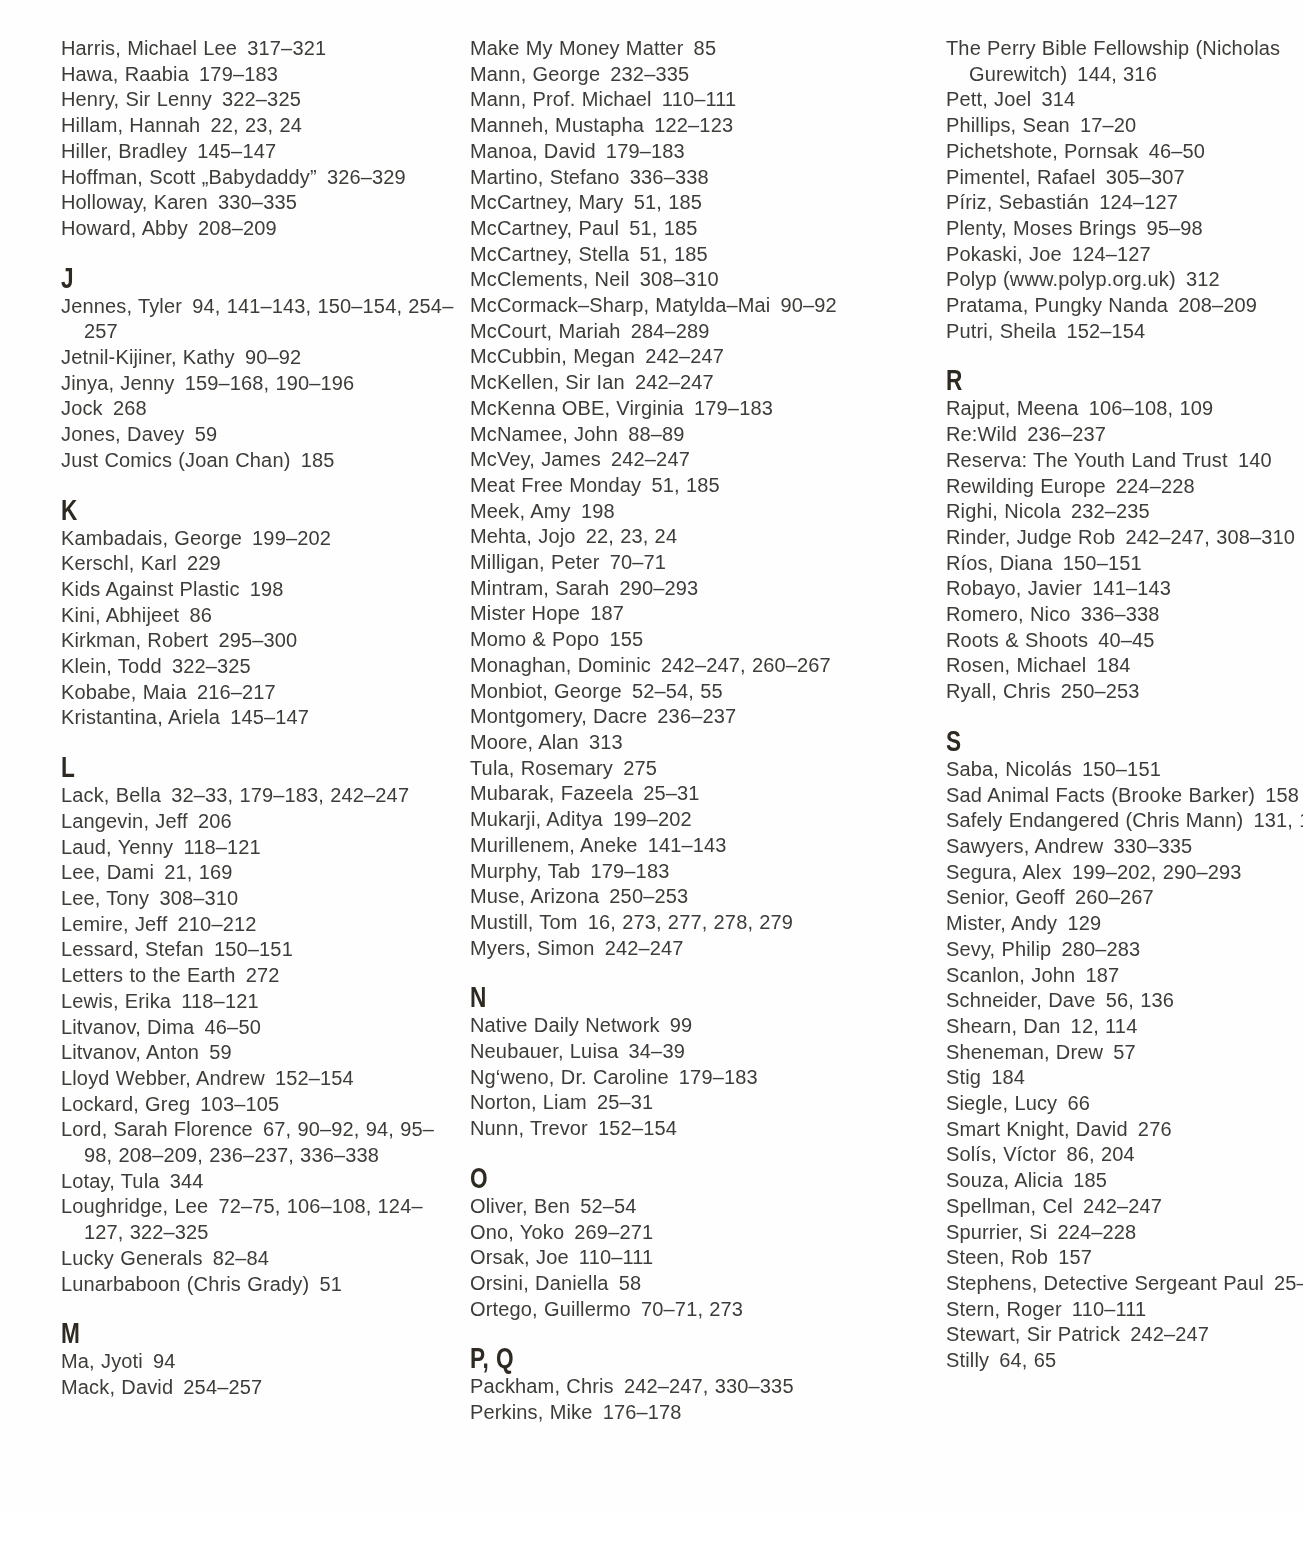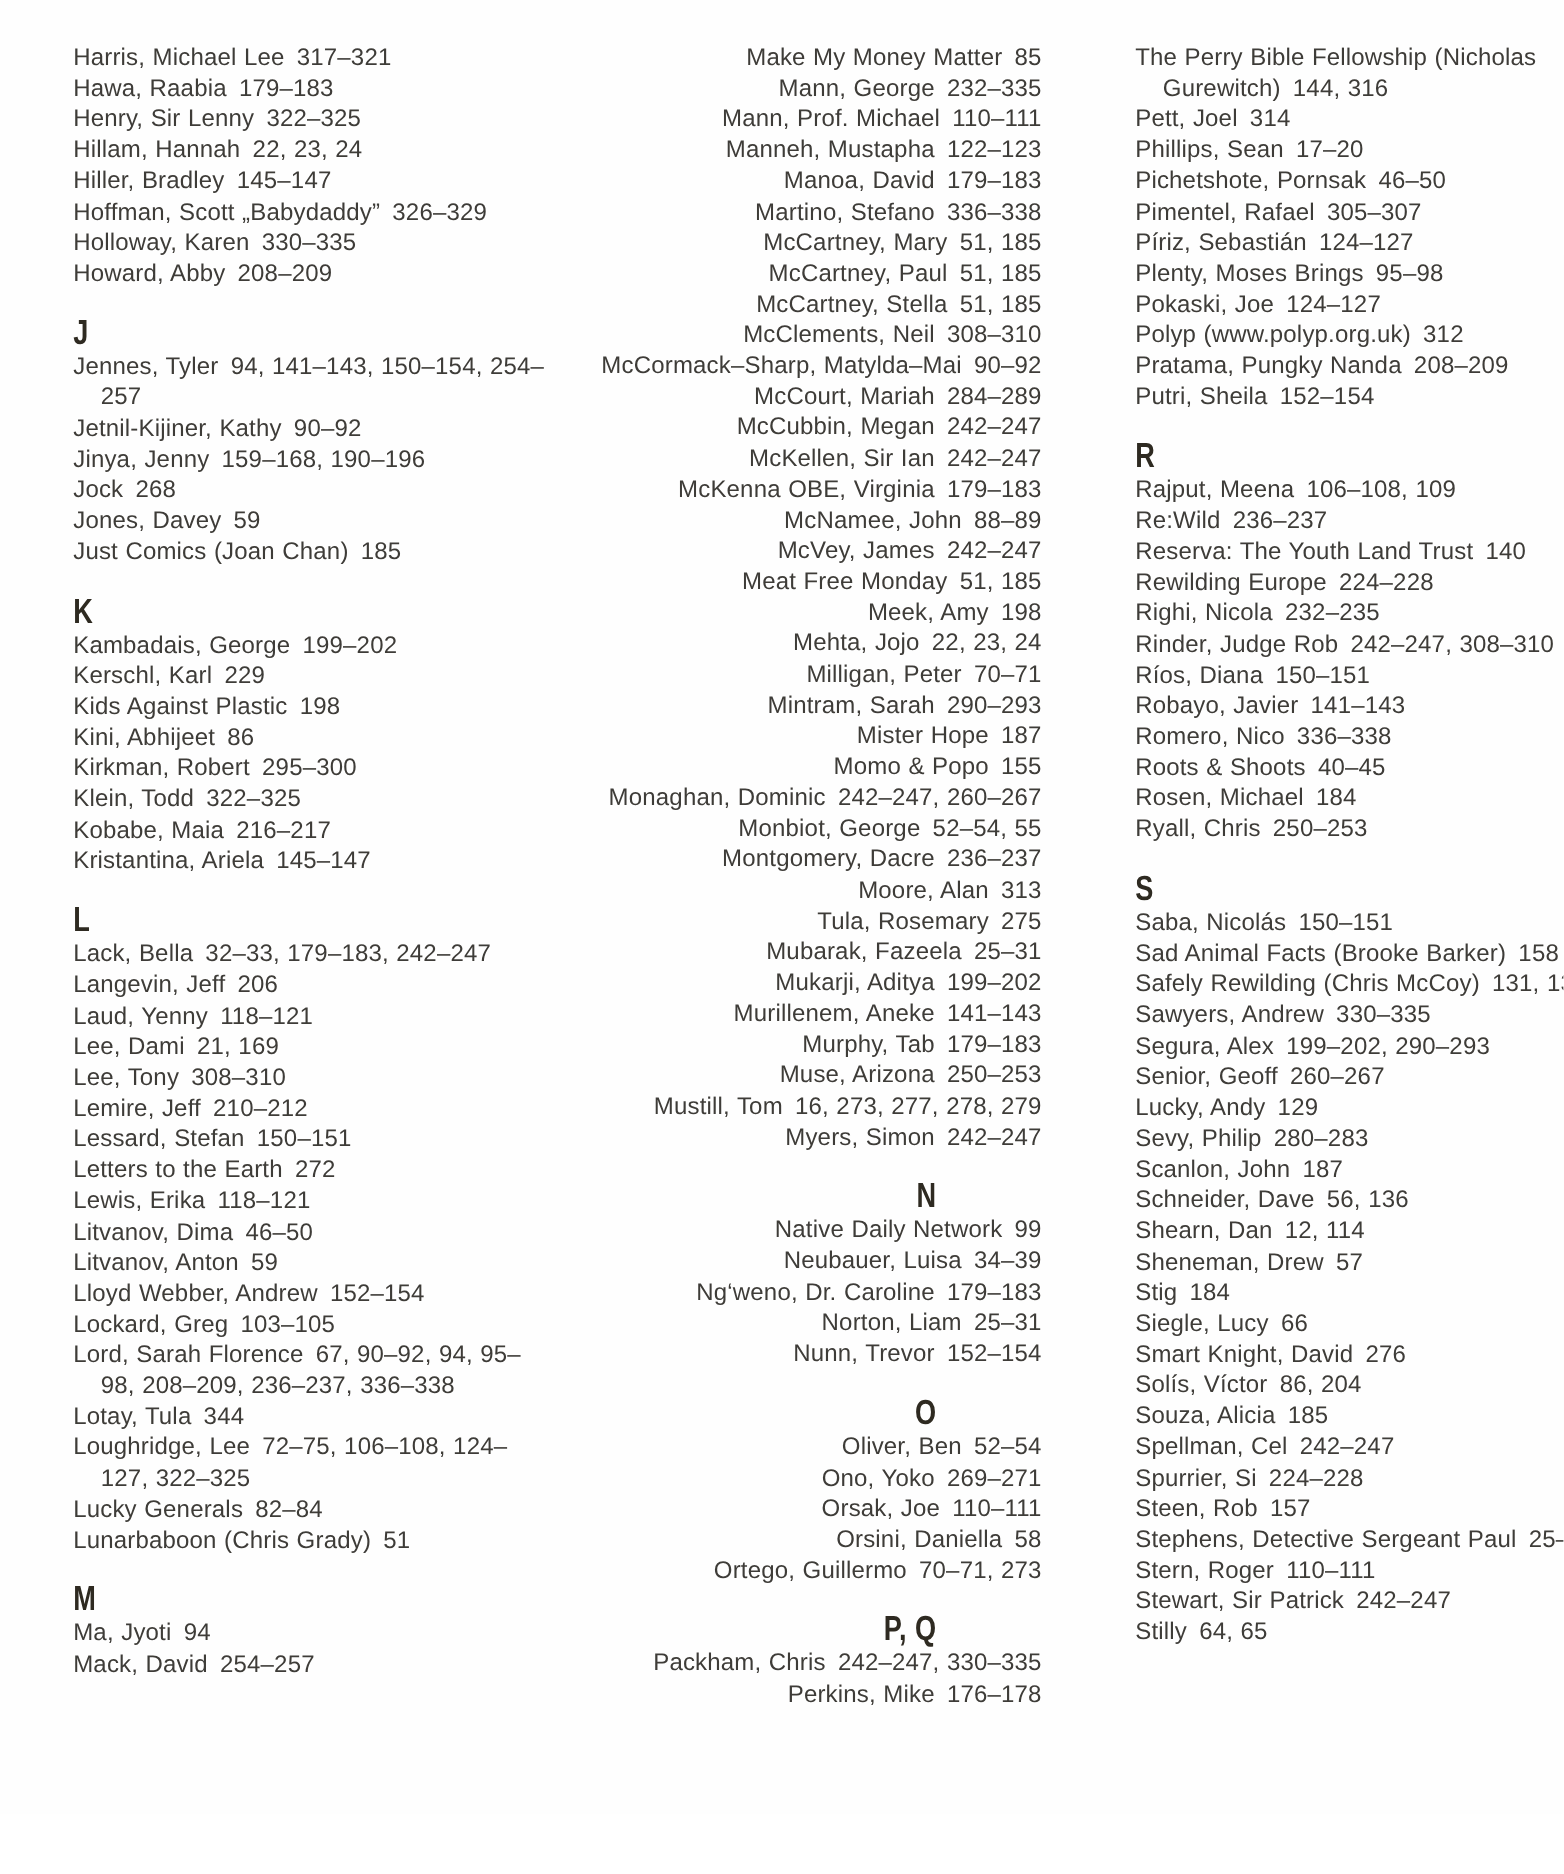--- a/index.html
+++ b/index.html
@@ -16,21 +16,21 @@
     overflow: hidden;
     font-family: "Liberation Sans", sans-serif;
     color: #3e3c38;
   }
   .col {
     position: absolute;
     top: 36px;
     width: 398px;
   }
   .col-0 { left: 61px; }
-  .col-1 { left: 470px; text-align: right; }
+  .col-1 { left: 470px; }
   .col-2 { left: 917px; margin-left: 29px; }
   .entry {
     margin: 0;
     font-size: 20px;
     line-height: 25.7px;
     letter-spacing: 0.15px;
     padding-left: 23px;
     text-indent: -23px;
     word-spacing: 0.5px;
   }
@@ -176,25 +176,25 @@
       <p class="entry"><span class="name">Rinder, Judge Rob</span><span class="gap"> </span><span class="pages">242–247, 308–310</span></p>
       <p class="entry"><span class="name">Ríos, Diana</span><span class="gap"> </span><span class="pages">150–151</span></p>
       <p class="entry"><span class="name">Robayo, Javier</span><span class="gap"> </span><span class="pages">141–143</span></p>
       <p class="entry"><span class="name">Romero, Nico</span><span class="gap"> </span><span class="pages">336–338</span></p>
       <p class="entry"><span class="name">Roots &amp; Shoots</span><span class="gap"> </span><span class="pages">40–45</span></p>
       <p class="entry"><span class="name">Rosen, Michael</span><span class="gap"> </span><span class="pages">184</span></p>
       <p class="entry"><span class="name">Ryall, Chris</span><span class="gap"> </span><span class="pages">250–253</span></p>
       <h2 class="sec">S</h2>
       <p class="entry"><span class="name">Saba, Nicolás</span><span class="gap"> </span><span class="pages">150–151</span></p>
       <p class="entry"><span class="name">Sad Animal Facts (Brooke Barker)</span><span class="gap"> </span><span class="pages">158</span></p>
-      <p class="entry"><span class="name">Safely Rewilding (Chris McCoy)</span><span class="gap"> </span><span class="pages">131, 136</span></p>
+      <p class="entry"><span class="name">Safely Endangered (Chris Mann)</span><span class="gap"> </span><span class="pages">131, 136</span></p>
       <p class="entry"><span class="name">Sawyers, Andrew</span><span class="gap"> </span><span class="pages">330–335</span></p>
       <p class="entry"><span class="name">Segura, Alex</span><span class="gap"> </span><span class="pages">199–202, 290–293</span></p>
       <p class="entry"><span class="name">Senior, Geoff</span><span class="gap"> </span><span class="pages">260–267</span></p>
-      <p class="entry"><span class="name">Lucky, Andy</span><span class="gap"> </span><span class="pages">129</span></p>
+      <p class="entry"><span class="name">Mister, Andy</span><span class="gap"> </span><span class="pages">129</span></p>
       <p class="entry"><span class="name">Sevy, Philip</span><span class="gap"> </span><span class="pages">280–283</span></p>
       <p class="entry"><span class="name">Scanlon, John</span><span class="gap"> </span><span class="pages">187</span></p>
       <p class="entry"><span class="name">Schneider, Dave</span><span class="gap"> </span><span class="pages">56, 136</span></p>
       <p class="entry"><span class="name">Shearn, Dan</span><span class="gap"> </span><span class="pages">12, 114</span></p>
       <p class="entry"><span class="name">Sheneman, Drew</span><span class="gap"> </span><span class="pages">57</span></p>
       <p class="entry"><span class="name">Stig</span><span class="gap"> </span><span class="pages">184</span></p>
       <p class="entry"><span class="name">Siegle, Lucy</span><span class="gap"> </span><span class="pages">66</span></p>
       <p class="entry"><span class="name">Smart Knight, David</span><span class="gap"> </span><span class="pages">276</span></p>
       <p class="entry"><span class="name">Solís, Víctor</span><span class="gap"> </span><span class="pages">86, 204</span></p>
       <p class="entry"><span class="name">Souza, Alicia</span><span class="gap"> </span><span class="pages">185</span></p>

